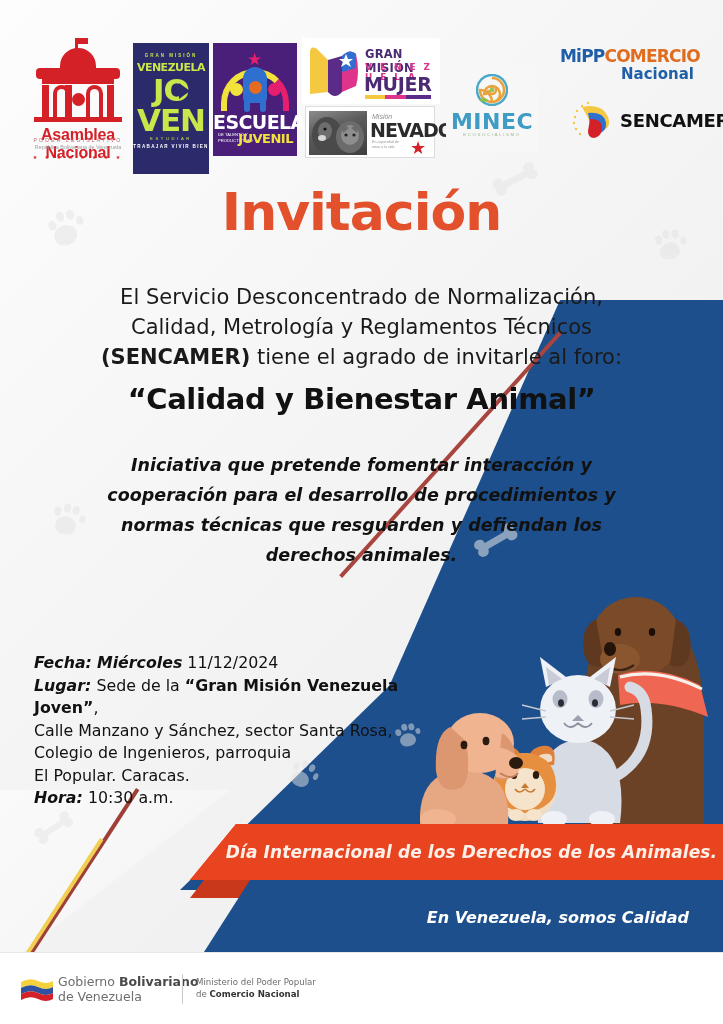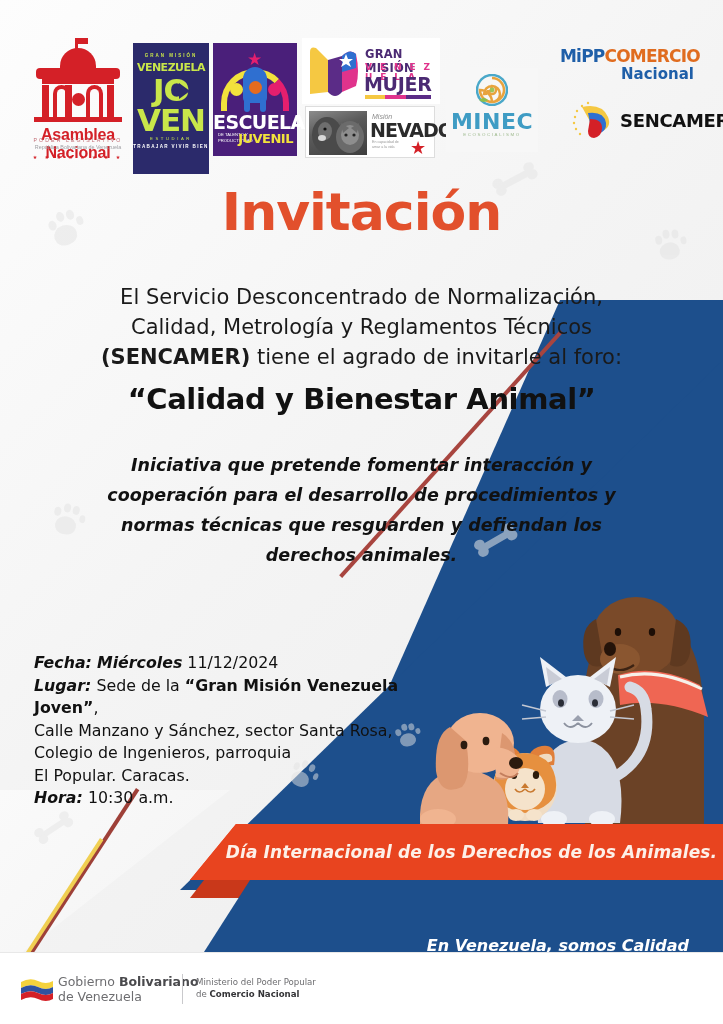--- a/index.html
+++ b/index.html
@@ -187,21 +187,21 @@
     letter-spacing:.1px; font-family:"DejaVu Sans", sans-serif;
     padding-left:30px;
   }
   #banner-orange-dark {
     position:absolute; left:190px; top:880px; width:533px; height:18px;
     background:#c9381a; clip-path:polygon(14px 0, 533px 0, 533px 18px, 0 18px);
   }
   #banner-blue {
     position:absolute; left:204px; top:880px; width:519px; height:88px;
     background:#1d4f8c; clip-path:polygon(46px 0, 519px 0, 519px 72px, 0 72px);
-    display:flex; align-items:flex-end; justify-content:flex-end;
+    display:flex; align-items:center; justify-content:flex-end;
   }
   #banner-blue span {
     font-size:16px; font-weight:bold; font-style:italic; color:#ffffff;
     padding:0 34px 13px 0; font-family:"DejaVu Sans", sans-serif;
   }
 
   
   #footer {
     position:absolute; left:0; top:952px; width:723px; height:72px;
     background:#ffffff; border-top:1px solid #e8e8e8;

